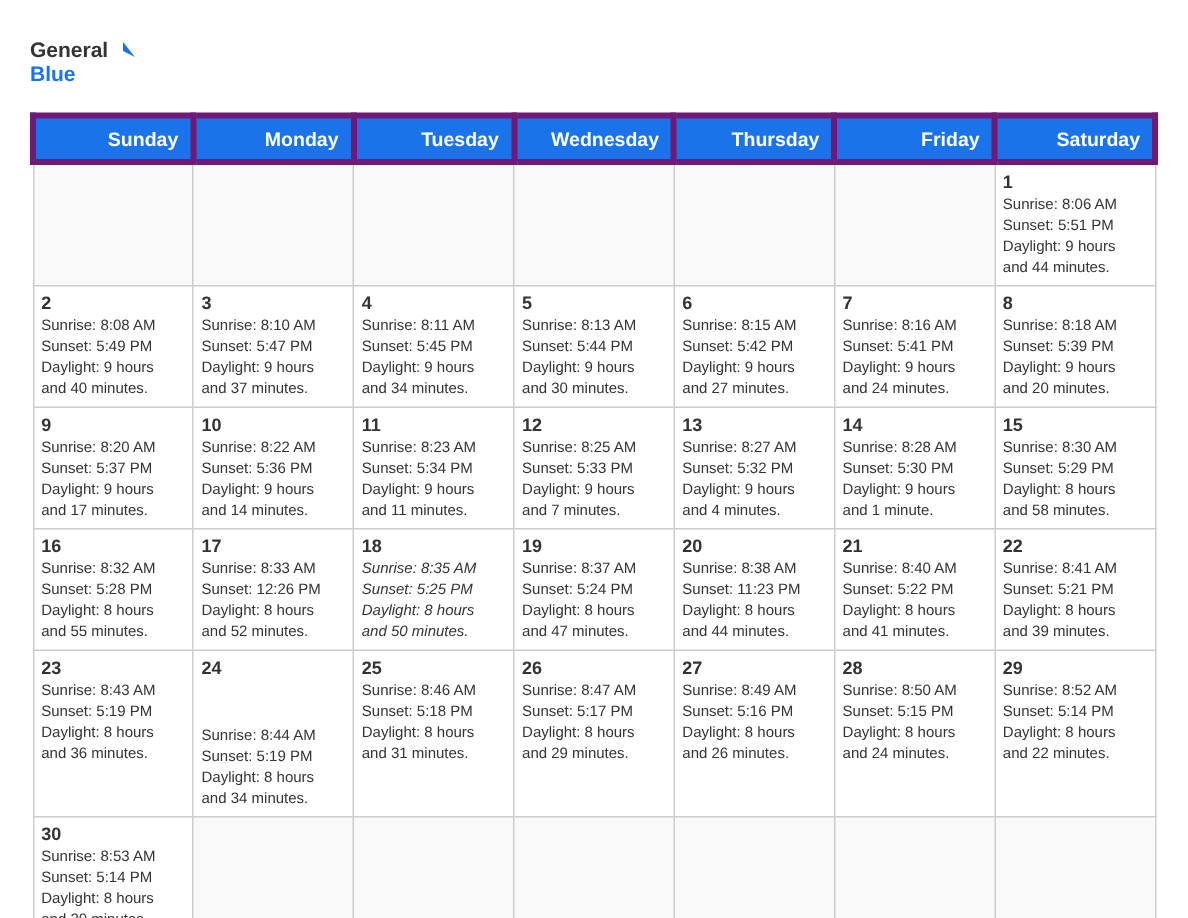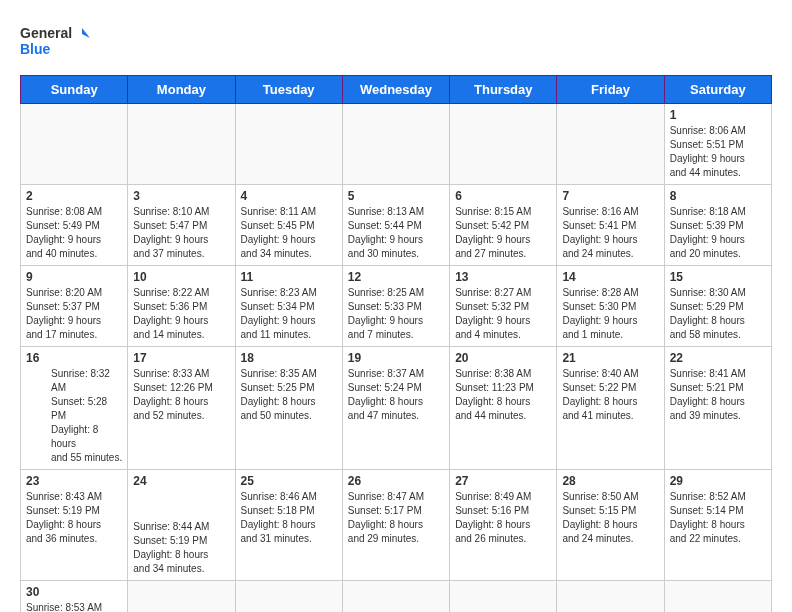--- a/index.html
+++ b/index.html
@@ -38,22 +38,22 @@
       width: 100%;
       border-collapse: collapse;
       border: 1px solid #ccc;
     }
     .calendar th {
       background: #1a73e8;
       color: #fff;
       font-size: 13px;
       font-weight: bold;
       padding: 6px 8px;
-      border: 1px solid #701a75;
-      text-align: center;
+      border: 4px solid #701a75;
+      text-align: right;
     }
     .calendar td {
       vertical-align: top;
       border: 1px solid #ccc;
       padding: 4px 5px;
       font-size: 10.5px;
       color: #333;
       width: calc(100% / 7);
       min-height: 80px;
       height: 80px;
@@ -219,35 +219,35 @@
           <span class="day-num">15</span>
           <div class="day-info" style="white-space: pre-line;">Sunrise: 8:30 AM
 Sunset: 5:29 PM
 Daylight: 8 hours
 and 58 minutes.</div>
         </td>
       </tr>
       <tr>
         <td>
           <span class="day-num">16</span>
-          <div class="day-info" style="white-space: pre-line; margin-left: 25px;">Sunrise: 8:32 AM
+          <div class="day-info" style="white-space: pre-line;">Sunrise: 8:32 AM
 Sunset: 5:28 PM
 Daylight: 8 hours
 and 55 minutes.</div>
         </td>
         <td>
           <span class="day-num">17</span>
           <div class="day-info" style="white-space: pre-line;">Sunrise: 8:33 AM
 Sunset: 12:26 PM
 Daylight: 8 hours
 and 52 minutes.</div>
         </td>
         <td>
           <span class="day-num">18</span>
-          <div class="day-info" style="white-space: pre-line;">Sunrise: 8:35 AM
+          <div class="day-info" style="white-space: pre-line; font-style: italic;">Sunrise: 8:35 AM
 Sunset: 5:25 PM
 Daylight: 8 hours
 and 50 minutes.</div>
         </td>
         <td>
           <span class="day-num">19</span>
           <div class="day-info" style="white-space: pre-line;">Sunrise: 8:37 AM
 Sunset: 5:24 PM
 Daylight: 8 hours
 and 47 minutes.</div>

